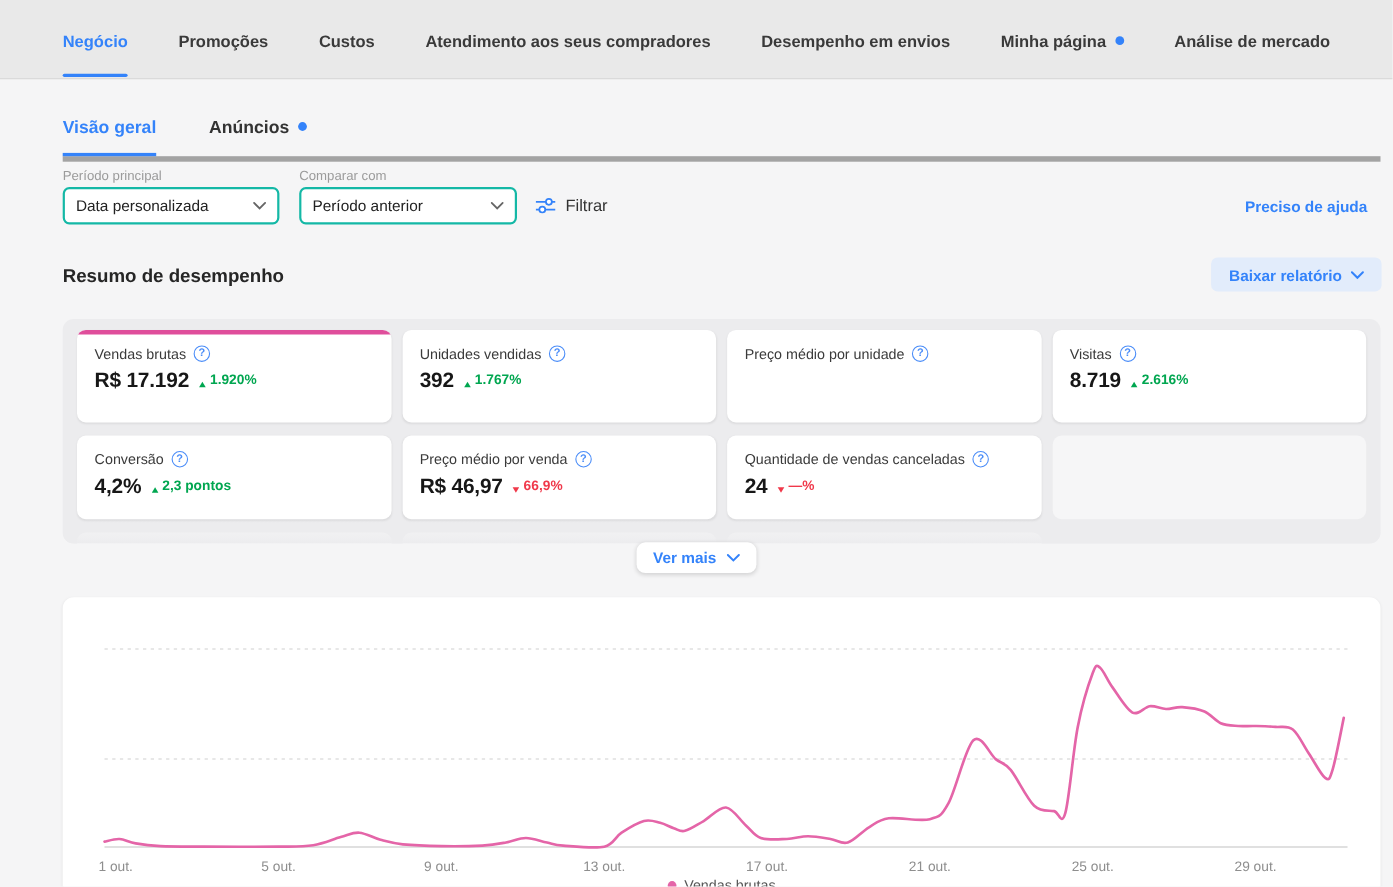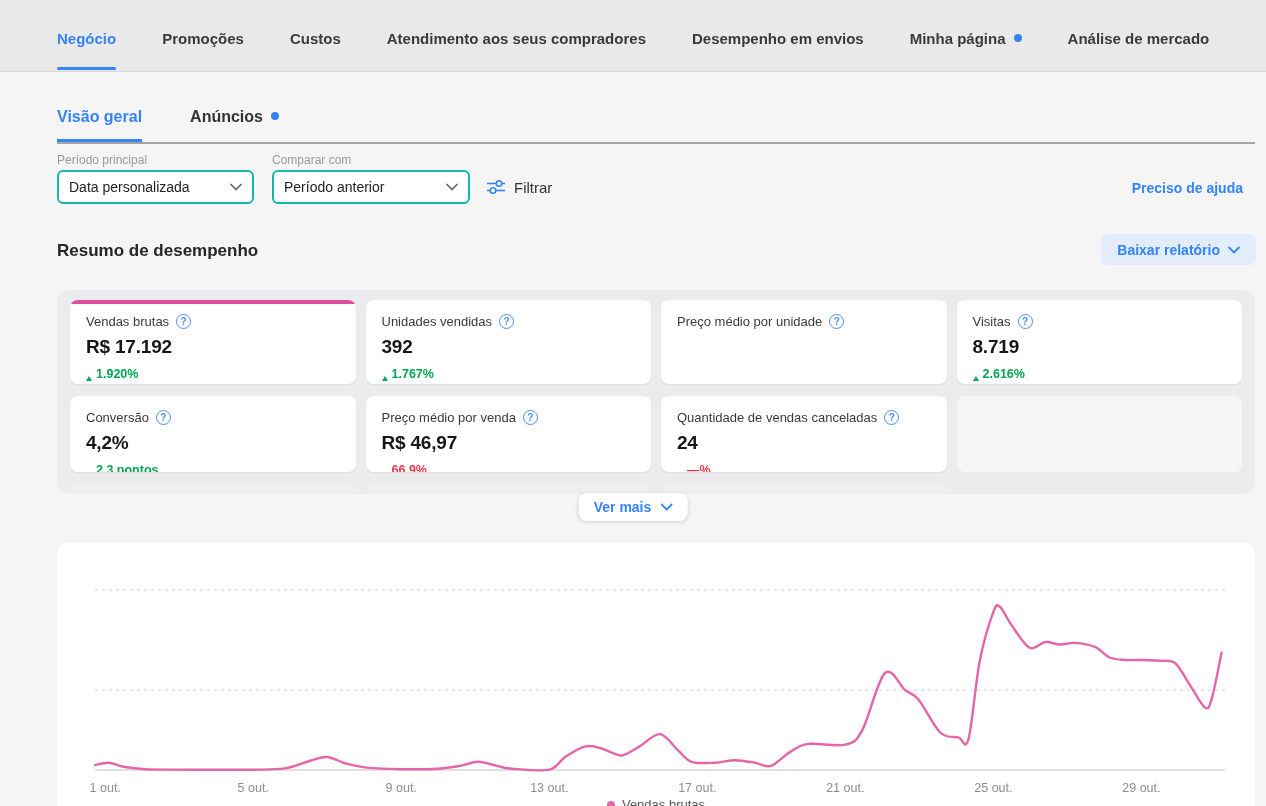--- a/index.html
+++ b/index.html
@@ -26,21 +26,21 @@
   .topnav-item.active::after {
     content:""; position:absolute; left:0; right:0; bottom:2px; height:3px;
     background:#3483fa; border-radius:2px;
   }
   .blue-dot { display:inline-block; width:8px; height:8px; border-radius:50%;
     background:#3483fa; margin-left:8px; vertical-align:2px; }
 
   
   .tabsrow {
     position:absolute; top:108px; left:57px; width:1198px;
-    border-bottom:2px solid #a3a3a3; display:flex; column-gap:48px;
+    border-bottom:5px solid #a3a3a3; display:flex; column-gap:48px;
   }
   .tab {
     font-size:16px; font-weight:bold; color:#333; padding-bottom:13px;
     border-bottom:3px solid transparent; cursor:pointer; white-space:nowrap;
   }
   .tab.active { color:#3483fa; border-bottom-color:#3483fa; }
 
   
   .field-label { position:absolute; top:153px; font-size:12px; color:#9b9b9b; }
   .lbl-period { left:57px; } .lbl-compare { left:272px; }
@@ -90,21 +90,21 @@
   .card-topbar { position:absolute; top:0; left:0; right:0; height:4px;
     border-radius:8px 8px 0 0; }
   .card-label { font-size:13px; color:#3a3a3a; display:flex; align-items:center;
     gap:7px; margin-bottom:7px; white-space:nowrap; }
   .qicon {
     width:15px; height:15px; border:1px solid #4b8df8; border-radius:50%;
     color:#4b8df8; font-size:10px; font-weight:bold; display:inline-flex;
     align-items:center; justify-content:center; cursor:pointer; flex:0 0 15px;
   }
   .qicon::after { content:"?"; }
-  .card-valrow { display:flex; align-items:baseline; gap:9px;flex-direction:column; }
+  .card-valrow { display:flex; align-items:baseline; gap:9px; }
   .card-value { font-size:19px; font-weight:bold; color:#171717;
     letter-spacing:-0.2px; }
   .card-delta { font-size:12.5px; font-weight:bold; display:flex;
     align-items:flex-end; gap:4px; }
   .tri { display:inline-block; width:0; height:0; }
   .tri-up { border-left:3.5px solid transparent; border-right:3.5px solid transparent;
     border-bottom:5px solid currentColor; }
   .tri-down { border-left:3.5px solid transparent; border-right:3.5px solid transparent;
     border-top:5px solid currentColor; }
   .ghost { background:#fff; border-radius:8px; opacity:.5; }

